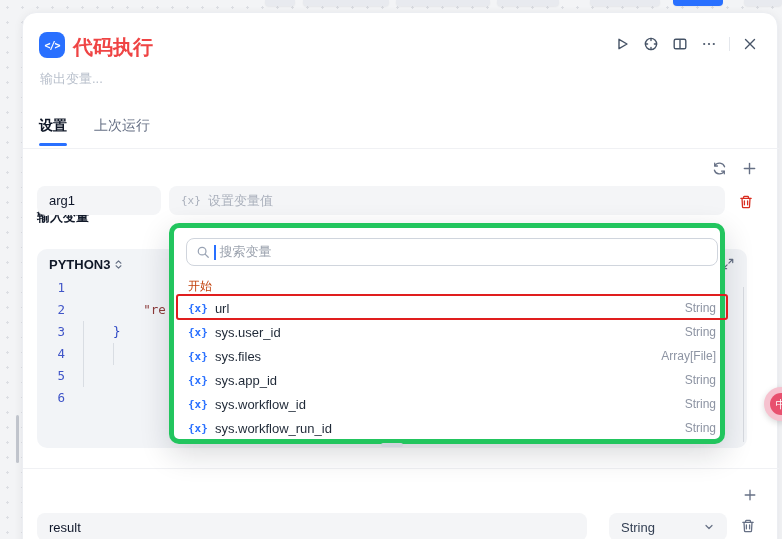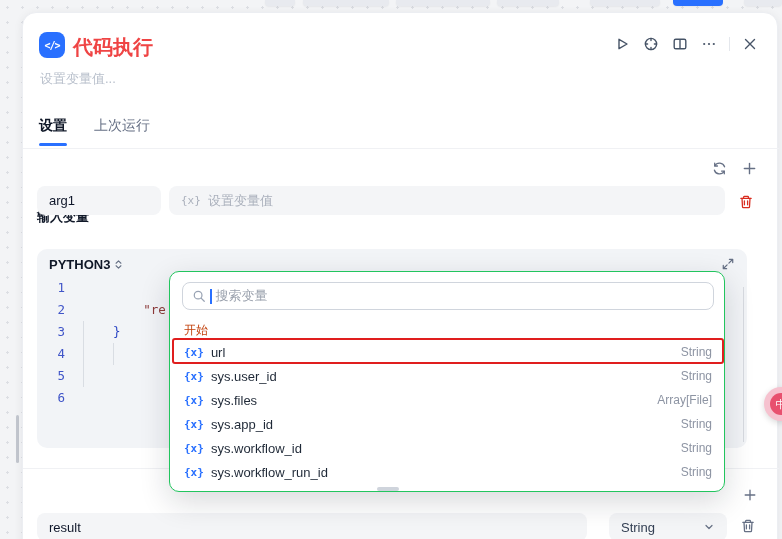--- a/index.html
+++ b/index.html
@@ -42,22 +42,22 @@
   .editor-expand{position:absolute;right:12px;top:8px;color:#667085;width:14px;height:14px;}
   .code{position:absolute;left:0;top:28px;font-family:"DejaVu Sans Mono",monospace;font-size:12.5px;line-height:22px;white-space:pre;}
   .gutter{position:absolute;left:16px;top:28px;font-family:"DejaVu Sans Mono",monospace;font-size:12.5px;line-height:22px;color:#4055c8;text-align:right;width:12px;}
   .code{left:46px;color:#1e293b;}
   .tok-kw{color:#2a44c4;}
   .tok-str{color:#8d3a3a;}
   .tok-brace{color:#2a44c4;}
   .indent-guide{position:absolute;width:1px;background:#d9dde3;}
   .editor-scrollbar{position:absolute;right:3px;top:38px;width:1.5px;height:155px;background:#d7dae0;}
   
-  .dropdown{position:absolute;left:146px;top:210px;width:556px;height:221px;background:#fff;border:1px solid #22c55e;
-    border-radius:10px;box-shadow:0 10px 30px rgba(16,24,40,.16);z-index:20;box-sizing:border-box;margin-top:48px;}
+  .dropdown{position:absolute;left:146px;top:210px;width:556px;height:221px;background:#fff;border:5px solid #22c55e;
+    border-radius:10px;box-shadow:0 10px 30px rgba(16,24,40,.16);z-index:20;box-sizing:border-box;}
   .dd-search{position:absolute;left:12px;top:10px;width:532px;height:28px;border:1px solid #d0d5dd;border-radius:8px;
     background:#fff;box-sizing:border-box;display:flex;align-items:center;padding:0 9px;gap:4px;font-size:13px;color:#9aa1ad;}
   .caret{width:1.5px;height:15px;background:#2970ff;}
   .dd-group{position:absolute;left:14px;top:50px;font-size:12px;color:#c2410c;}
   .dd-list{position:absolute;left:0;top:68px;width:556px;}
   .dd-item{height:24px;display:flex;align-items:center;padding:0 14px;gap:7px;font-size:13px;color:#1f2937;cursor:pointer;}
   .dd-item .type{margin-left:auto;font-size:12px;color:#8d94a3;}
   .highlight-box{position:absolute;left:2px;top:66px;width:552px;height:26px;border:2.5px solid #e01e1e;border-radius:3px;
     box-sizing:border-box;pointer-events:none;z-index:30;}
   .dd-scroll-pill{position:absolute;left:207px;top:215px;width:22px;height:4px;background:#cfd4dc;border-radius:2px;}
@@ -124,21 +124,21 @@
           </svg>
       </span>
       <span class="header-divider"></span>
       <span class="icon-btn">
         <svg width="14" height="14" viewBox="0 0 14 14" fill="none" stroke="currentColor" stroke-width="1.4" stroke-linecap="round">
             <path d="M2.5 2.5l9 9M11.5 2.5l-9 9"></path>
           </svg>
       </span>
     </div>
 
-    <div class="description">设置变量值...</div>
+    <div class="description">输出变量...</div>
 
     <div class="tabs">
       <span class="tab-active">设置</span>
       <span class="tab">上次运行</span>
     </div>
     <div class="tab-underline"></div>
     <div class="tabbar-divider"></div>
 
     <div class="section-label input-label">输入变量</div>
     <div class="section-icons">

